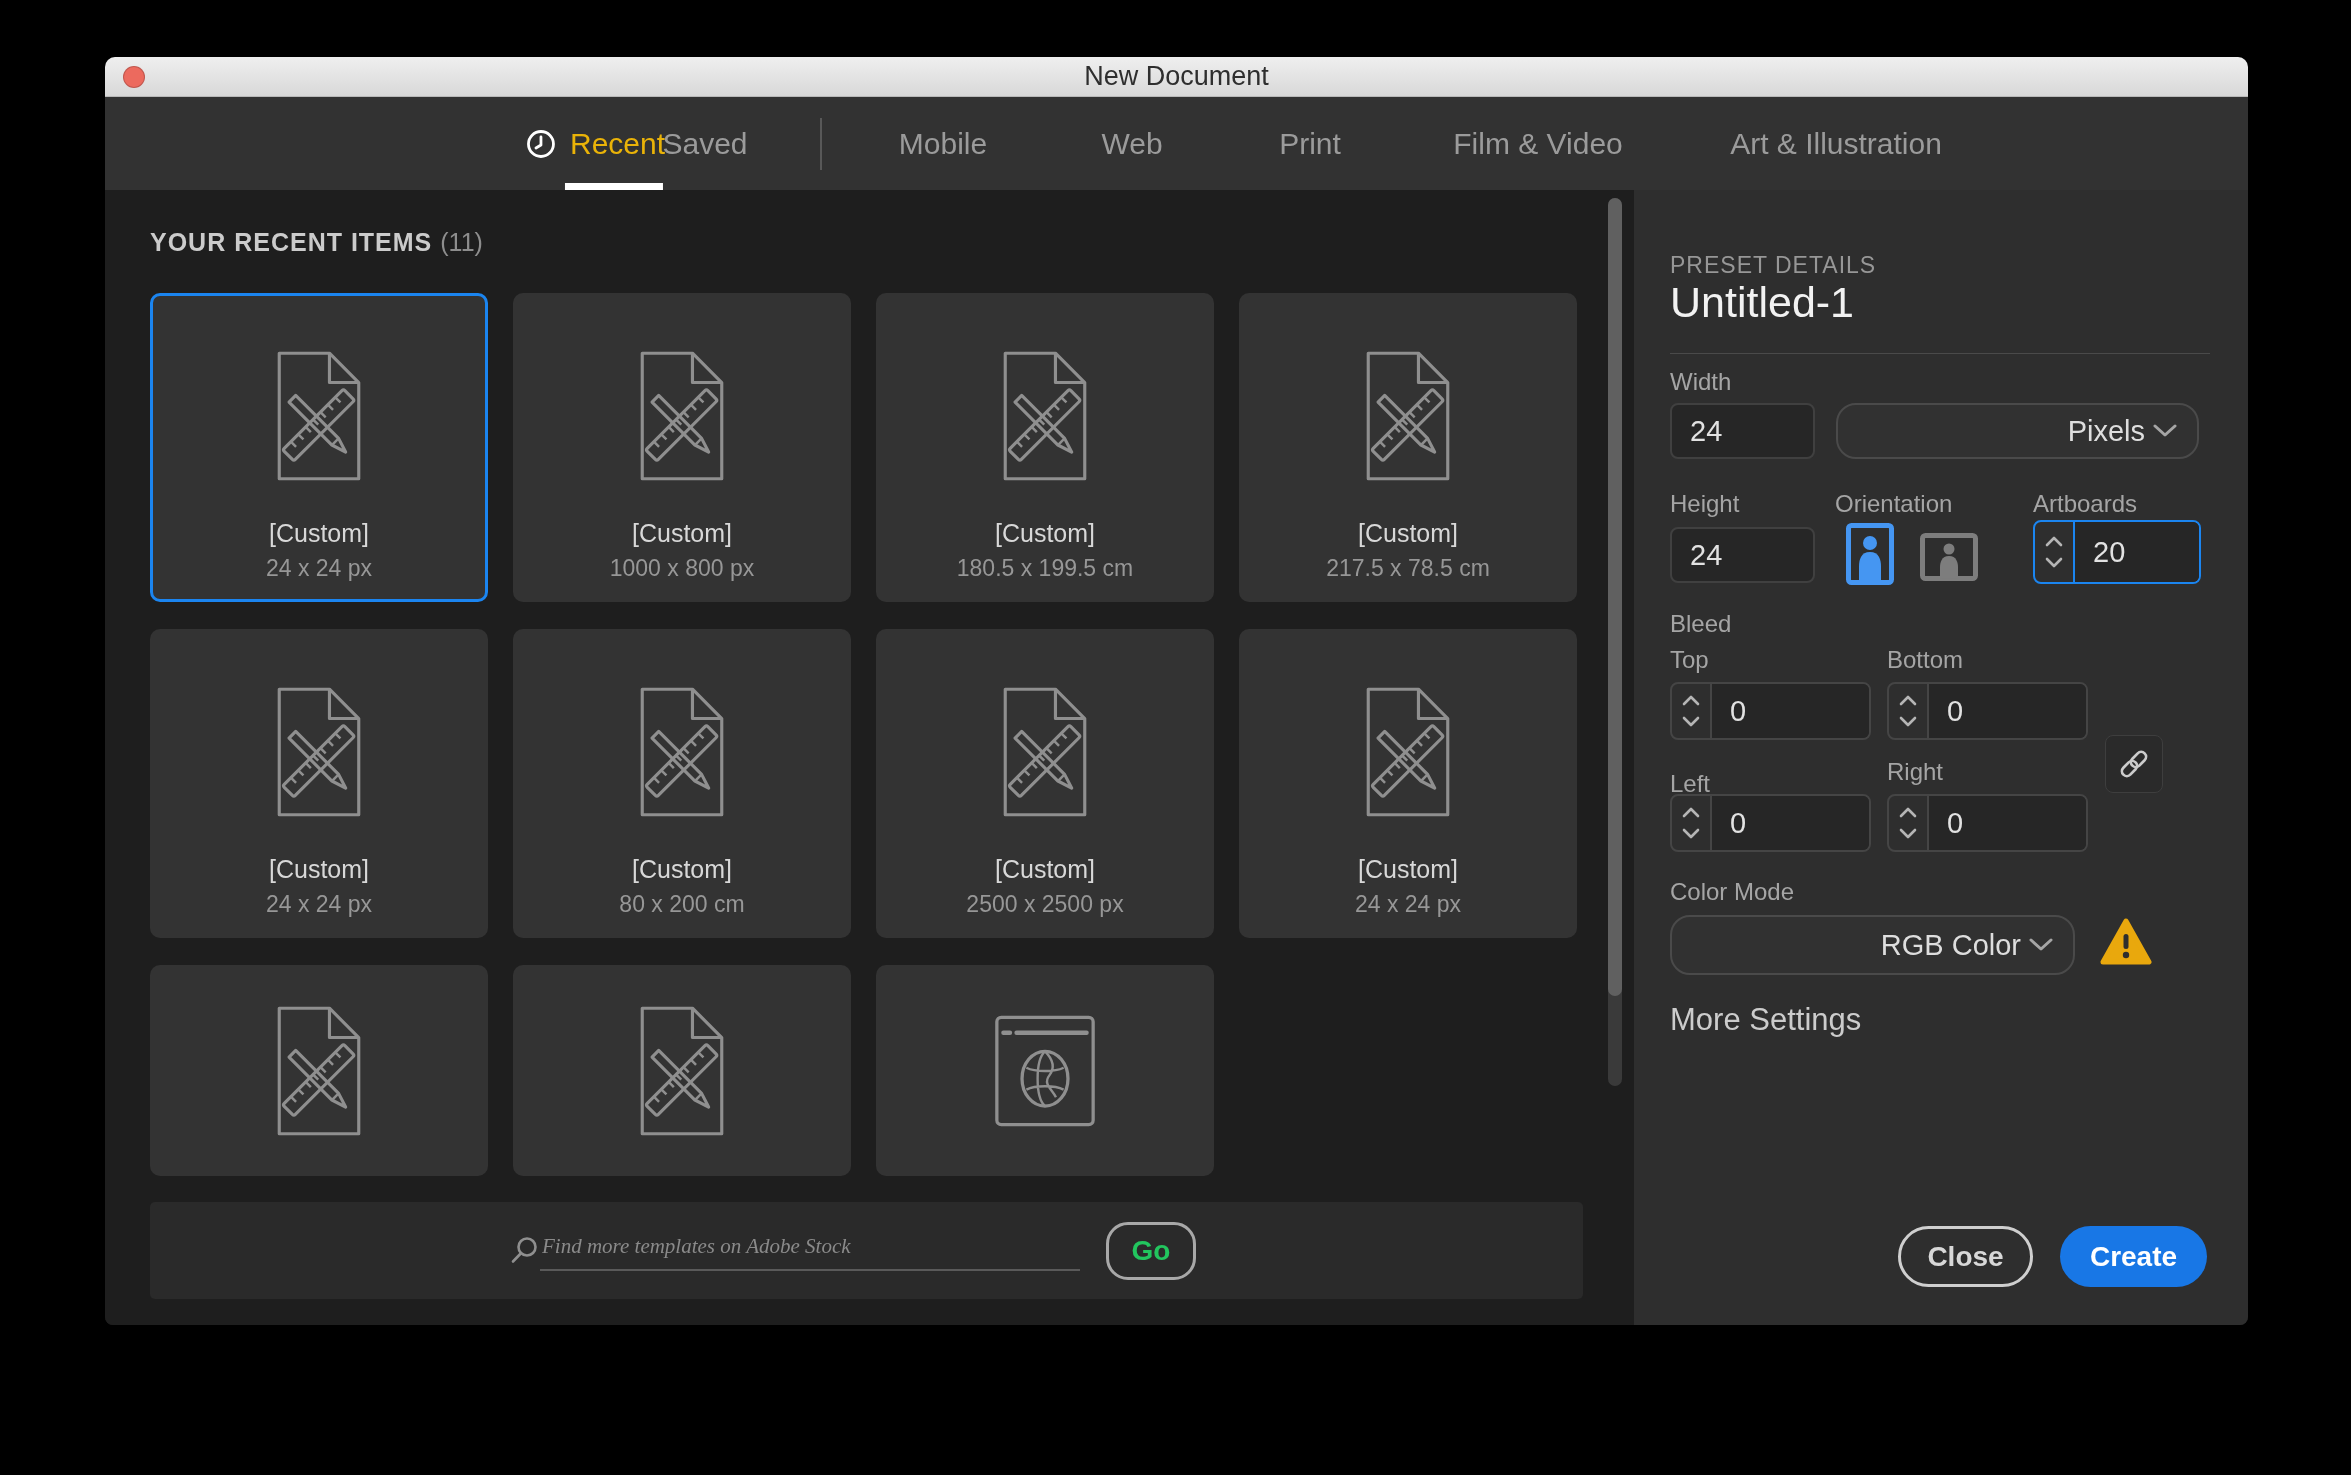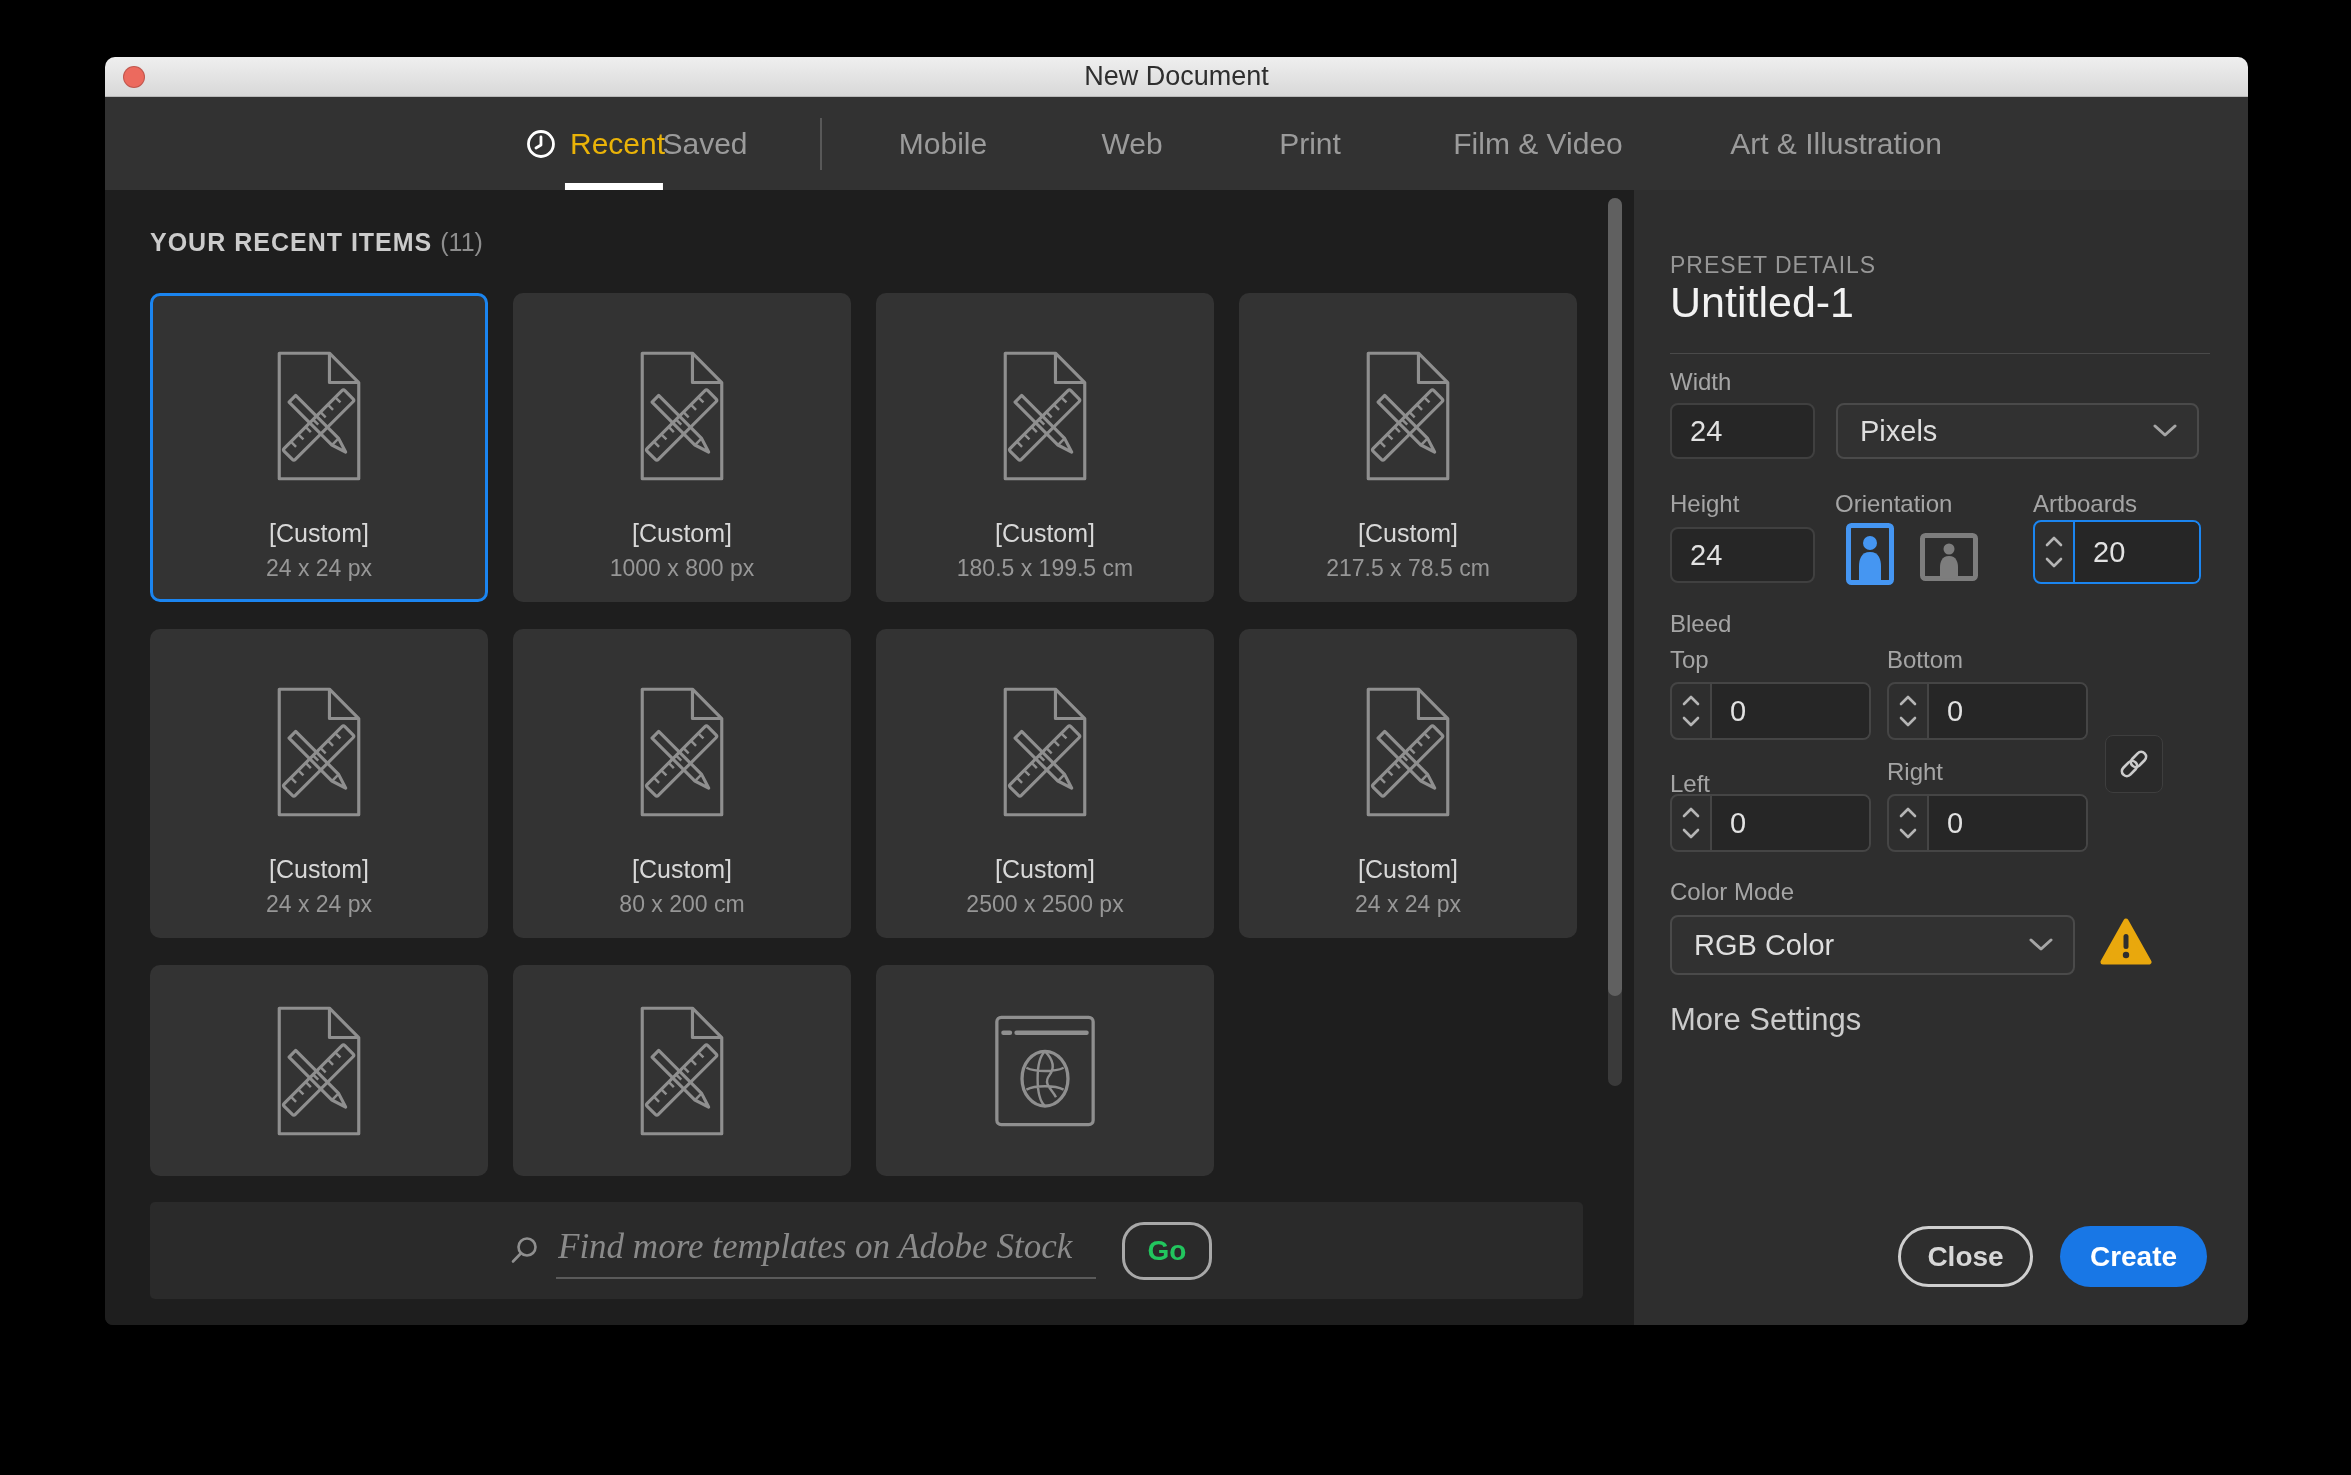--- a/index.html
+++ b/index.html
@@ -50,46 +50,46 @@
   .card.icon-only .doc-art{position:static; transform:none;}
   .card .card-title{position:absolute; bottom:51px; width:100%; text-align:center;
     font-size:25px; color:#d8d8d8;}
   .card .card-size{position:absolute; bottom:17px; width:100%; text-align:center;
     font-size:23px; color:#979797;}
 
   
   .stockbar{position:absolute; left:45px; top:1012px; width:1433px; height:97px;
     background:#2a2a2a; border-radius:5px; display:flex; align-items:center; padding-left:360px;}
   .stockbar svg{flex:none;}
-  .stock-input{margin-left:16px; width:540px; background:transparent; border:none; outline:none;
+  .stock-input{margin-left:0; width:540px; background:transparent; border:none; outline:none;
     border-bottom:2px solid #5a5a5a; font-family:"Liberation Serif", serif; font-style:italic;
-    font-size:35px; color:#f97316; padding:4px 2px 10px 2px;}
+    font-size:21px; color:#f97316; padding:4px 2px 10px 2px;}
   .stock-input::placeholder{color:#8a8a8a;}
   .go-btn{margin-left:26px; width:90px; height:58px; border:3px solid #a8a8a8; border-radius:22px;
     background:transparent; color:#22c55e; font-size:28px; font-weight:600; cursor:pointer;
     display:flex; align-items:center; justify-content:center;}
 
   
   .scroll-track{position:absolute; left:1503px; top:8px; width:14px; height:888px;
     background:#3a3a3a; border-radius:8px;}
   .scroll-thumb{position:absolute; left:0; top:0; width:14px; height:798px;
     background:#606060; border-radius:8px;}
 
   
   .p-abs{position:absolute;}
   .p-label{font-size:24px; color:#a5a5a5;}
   .panel-heading{left:36px; top:62px; font-size:23px; color:#979797; letter-spacing:1px; font-weight:500;}
   .doc-name{left:36px; top:88px; font-size:43px; color:#f2f2f2; cursor:text;}
   .name-divider{left:36px; top:163px; width:540px; height:1px; background:#4a4a4a;}
 
   .field{background:#262626; border:2px solid #404040; border-radius:8px; color:#e2e2e2;
     font-size:29px; display:flex; align-items:center; padding-left:18px; cursor:text;}
-  .dropdown{background:#313131; border:2px solid #4a4a4a; border-radius:8px; color:#dedede;
-    font-size:29px; display:flex; align-items:center; justify-content:space-between;
-    padding:0 20px 0 22px; cursor:pointer;}
+  .dropdown{background:#313131; border:2px solid #4a4a4a; border-radius:20px; color:#dedede;
+    font-size:29px; display:flex; align-items:center; justify-content:flex-end;
+    padding:0 20px 0 22px; cursor:pointer;gap:8px;}
 
   .stepfield{border:2px solid #454545; border-radius:8px; display:flex; overflow:hidden; background:#2e2e2e;}
   .stepfield .stepper{width:40px; display:flex; flex-direction:column; align-items:center;
     justify-content:center; gap:10px; border-right:2px solid #454545; cursor:pointer;}
   .stepfield .stepval{flex:1; background:#262626; color:#e2e2e2; font-size:29px;
     display:flex; align-items:center; padding-left:18px; cursor:text;}
   .stepfield.focused{border-color:var(--accent);}
   .stepfield.focused .stepper{border-right-color:var(--accent);}
 
   .orient-btn{display:flex; align-items:center; justify-content:center; cursor:pointer; background:transparent; border:none;}

